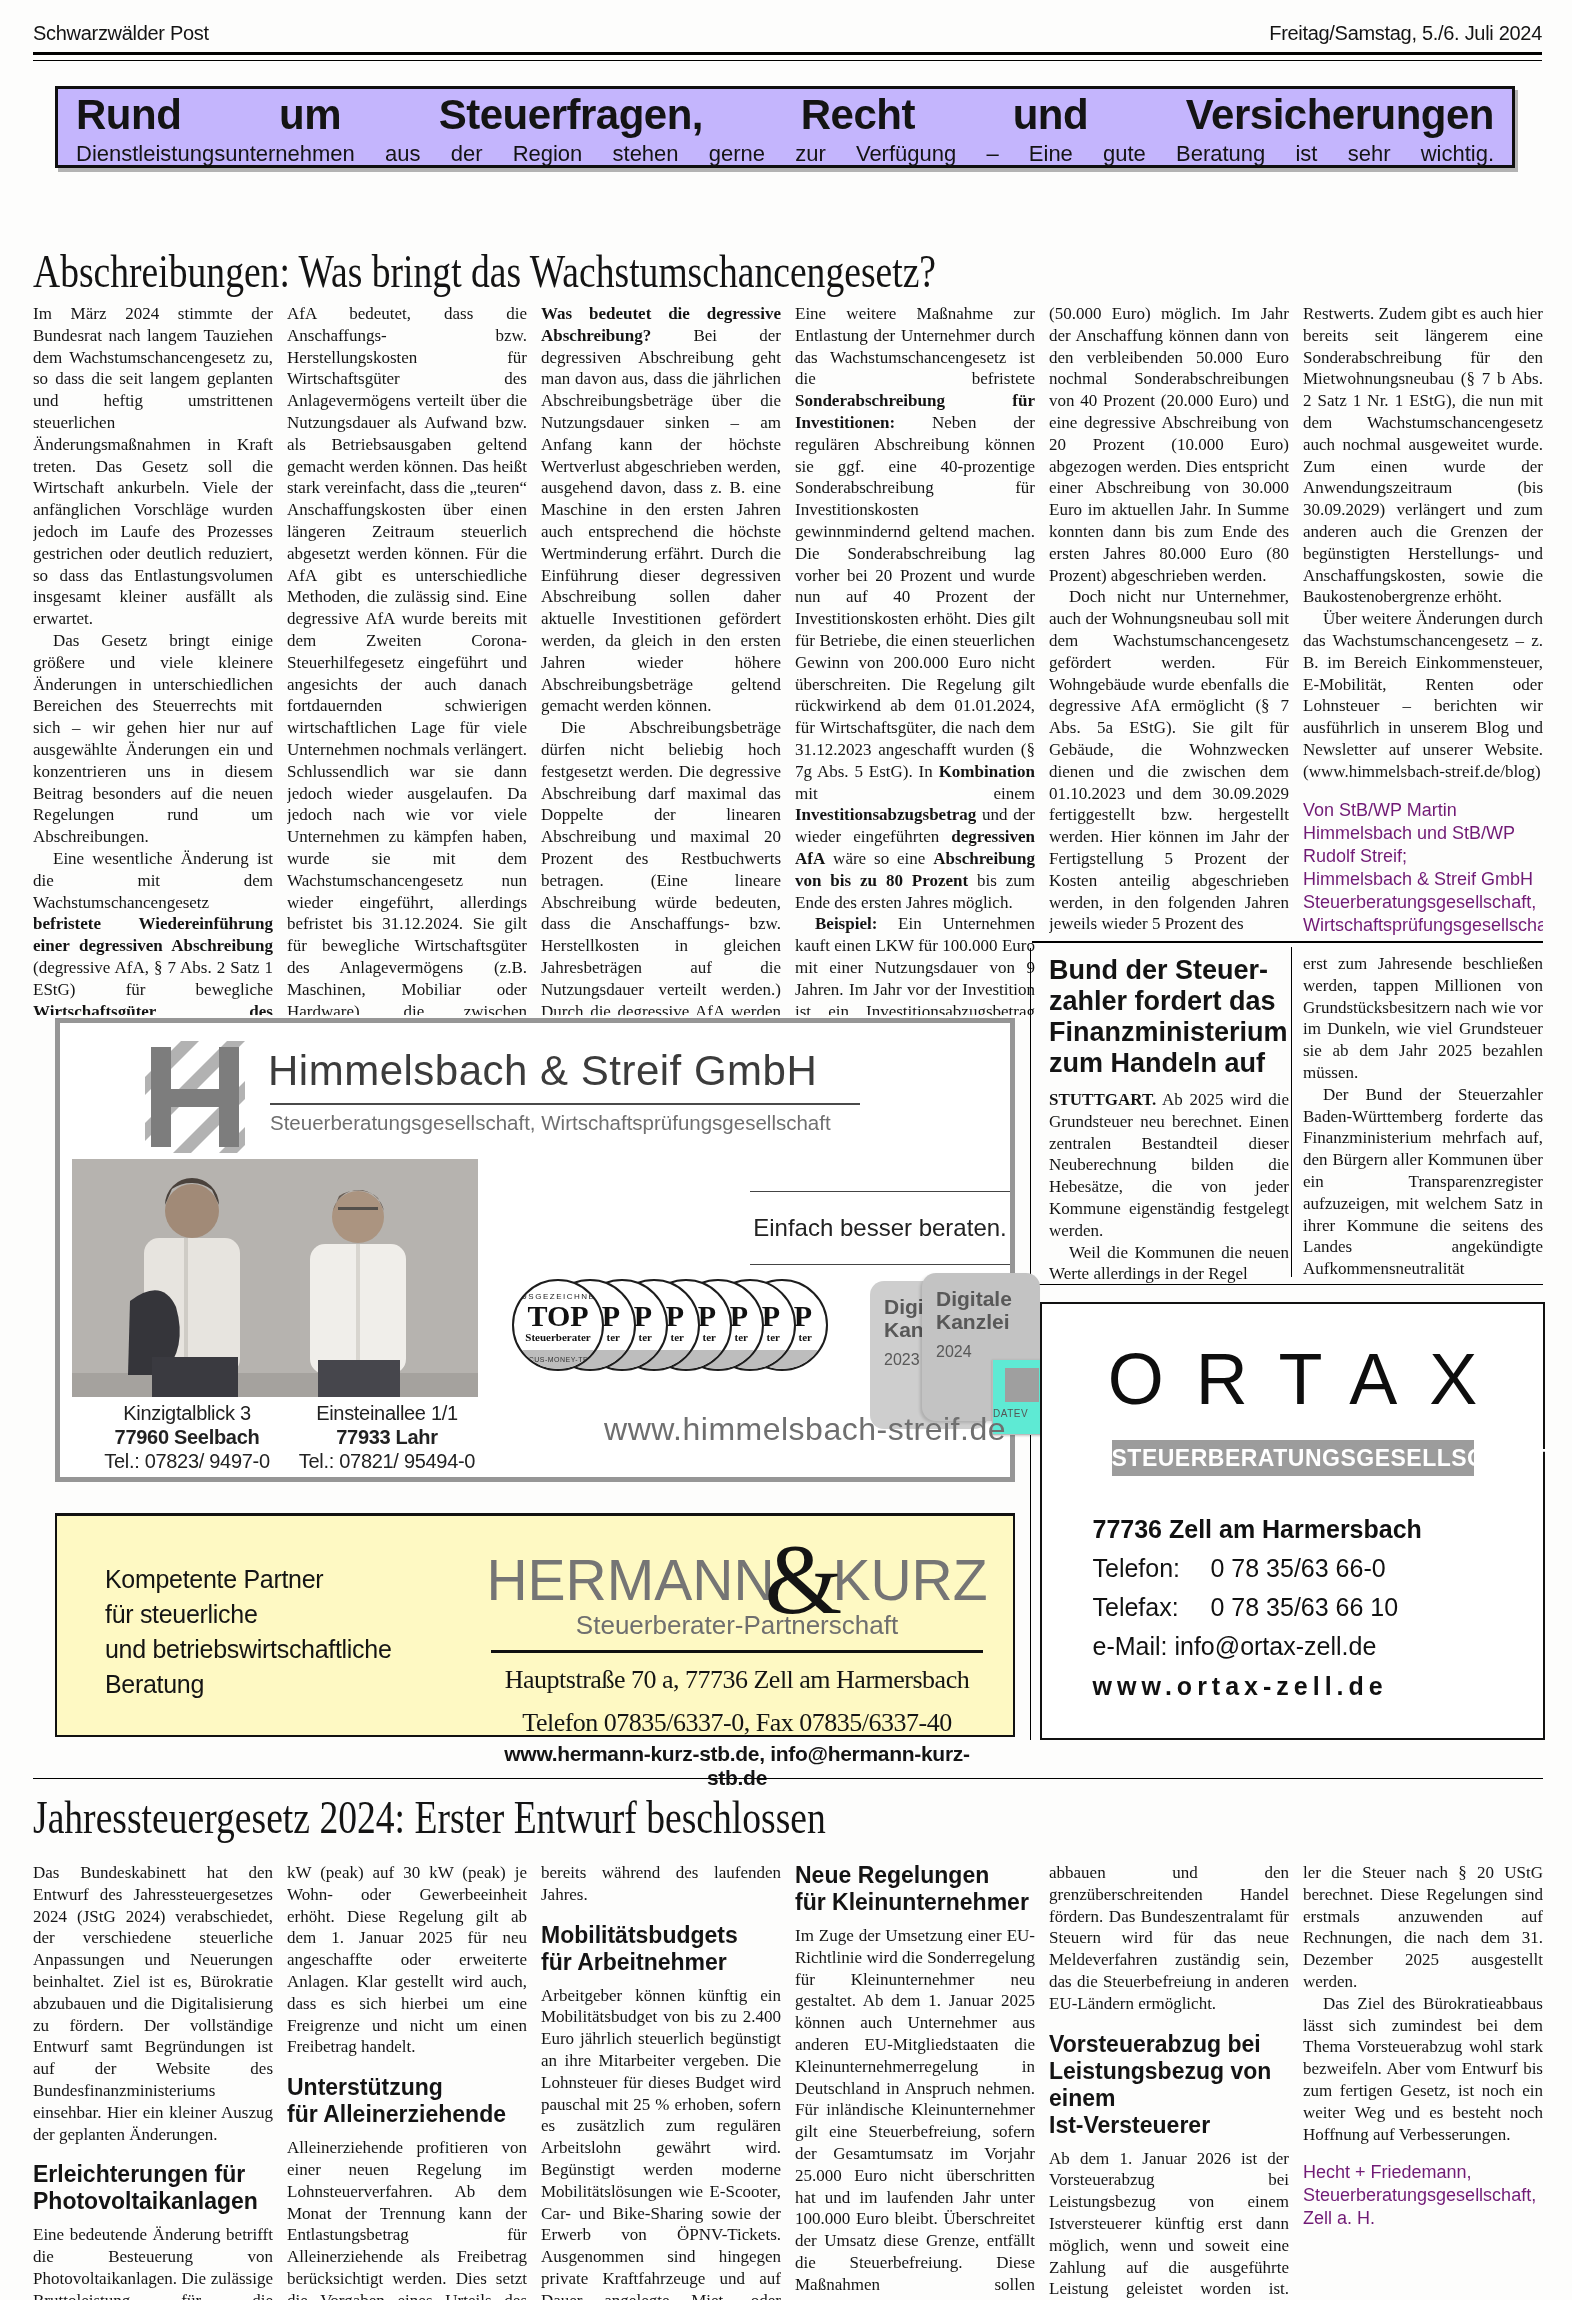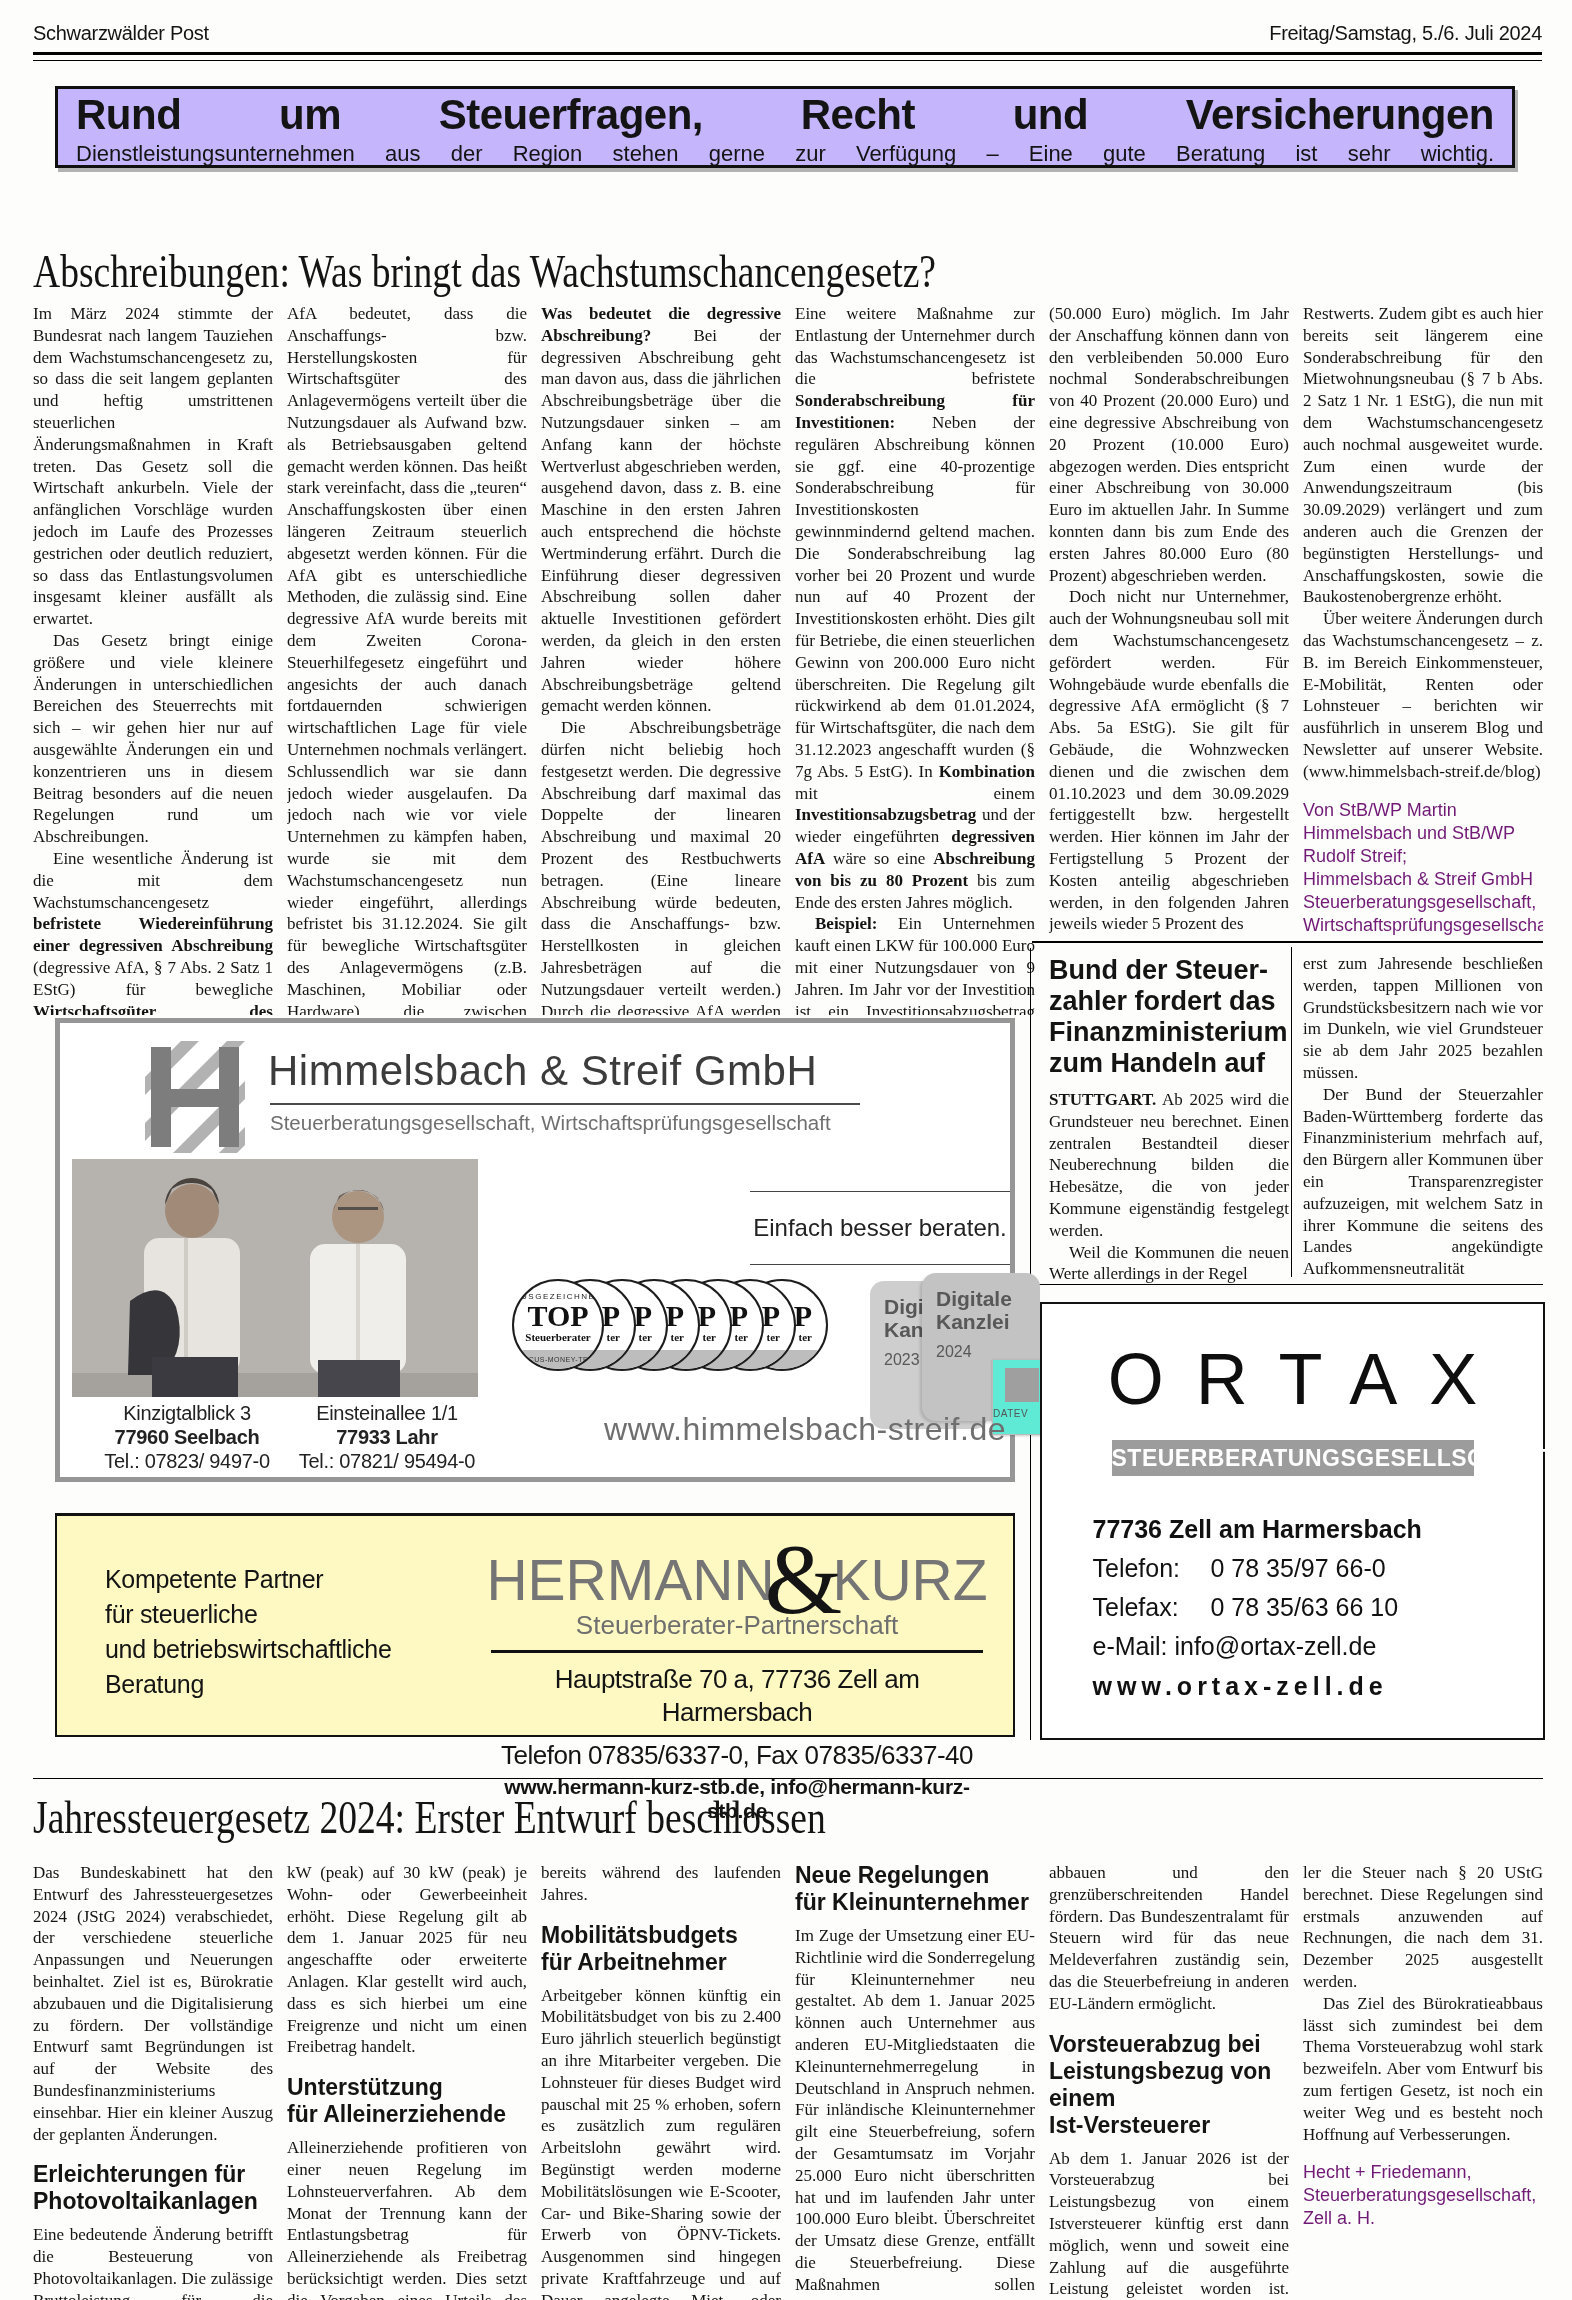--- a/index.html
+++ b/index.html
@@ -99,21 +99,21 @@
   .ad-hk{position:absolute;left:55px;top:1513px;width:960px;height:224px;border:2px solid #111;
       border-top-width:3px;background:#fef9c3;box-sizing:border-box;}
   .hk-tag{position:absolute;left:48px;top:46px;font-family:"Liberation Sans",sans-serif;font-size:25px;
       line-height:35px;white-space:pre-line;letter-spacing:-0.3px;}
   .hk-right{position:absolute;left:420px;top:2px;width:520px;text-align:center;}
   .hk-logo{display:flex;align-items:flex-end;justify-content:center;height:92px;}
   .hk-name{font-family:"Liberation Sans",sans-serif;font-size:57px;line-height:60px;color:#757575;letter-spacing:0px;}
   .hk-amp{font-family:"Liberation Serif",serif;font-size:100px;line-height:74px;color:#141414;margin:0 -10px;position:relative;top:6px;z-index:2;}
   .hk-subtitle{font-family:"Liberation Sans",sans-serif;font-size:26px;color:#6f6f6f;margin-top:0px;}
   .hk-rule{width:492px;height:3px;background:#111;margin:9px auto 9px;}
-  .hk-addr{font-family:Liberation Sans, sans-serif;font-size:26px;line-height:33px;letter-spacing:-0.5px;margin-top:10px;}
+  .hk-addr{font-family:Liberation Serif, serif;font-size:26px;line-height:33px;letter-spacing:-0.5px;margin-top:10px;}
   .hk-web{font-family:"Liberation Sans",sans-serif;font-size:21px;font-weight:bold;letter-spacing:-0.3px;margin-top:3px;}
 
   
   .ad-ortax{position:absolute;left:1040px;top:1302px;width:505px;height:438px;border:2px solid #111;
       background:#fff;box-sizing:border-box;text-align:center;}
   .ortax-name{font-family:"Liberation Sans",sans-serif;font-size:72px;letter-spacing:32px;padding-left:32px;
       margin-top:34px;color:#0e0e0e;}
   .ortax-bar{width:362px;height:36px;margin:20px auto 0;background:#9c9c9c;color:#fff;font-family:"Liberation Sans",sans-serif;
       font-weight:bold;font-size:23px;line-height:36px;letter-spacing:0.5px;}
   .ortax-contact{margin:34px auto 0;width:400px;text-align:left;font-family:"Liberation Sans",sans-serif;
@@ -327,21 +327,21 @@
       <div class="hk-addr">Telefon 07835/6337-0, Fax 07835/6337-40</div>
       <div class="hk-web">www.hermann-kurz-stb.de,  info@hermann-kurz-stb.de</div>
     </div>
   </div>
 
   <div class="ad-ortax">
     <div class="ortax-name">ORTAX</div>
     <div class="ortax-bar">STEUERBERATUNGSGESELLSCHAFT mbH</div>
     <div class="ortax-contact">
       <div class="ortax-l2">77736 Zell am Harmersbach</div>
-      <div><span class="ortax-lbl">Telefon:</span><span>0 78 35/97 66-0</span></div>
+      <div><span class="ortax-lbl">Telefon:</span><span>0 78 35/63 66-0</span></div>
       <div><span class="ortax-lbl">Telefax:</span><span>0 78 35/63 66 10</span></div>
       <div>e-Mail: info@ortax-zell.de</div>
       <div class="ortax-web">www.ortax-zell.de</div>
     </div>
   </div>
 
   <div class="rule-bottom"></div>
   <h1 class="headline2" style="margin:0;">Jahressteuergesetz 2024: Erster Entwurf beschlossen</h1>
   <div class="cols cols-bottom">
     <div class="col">

